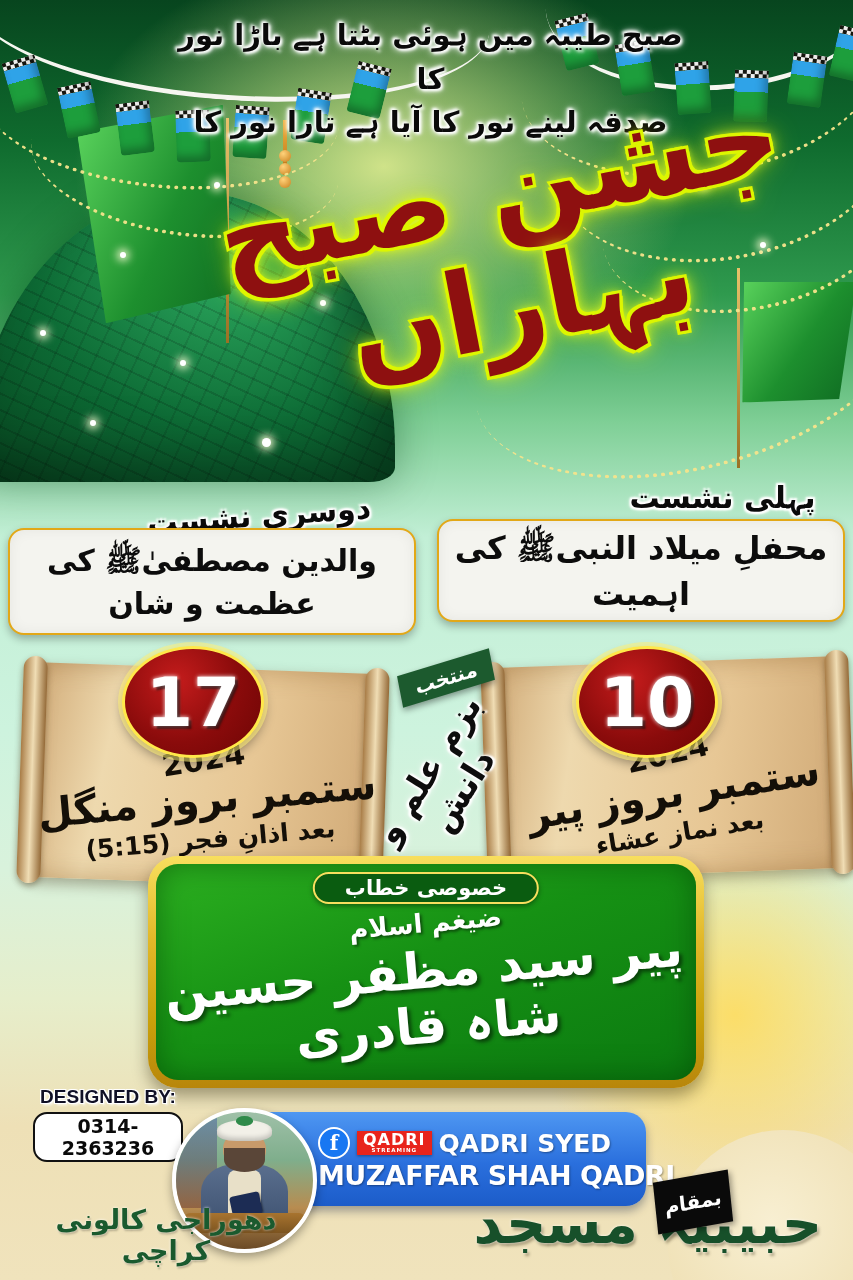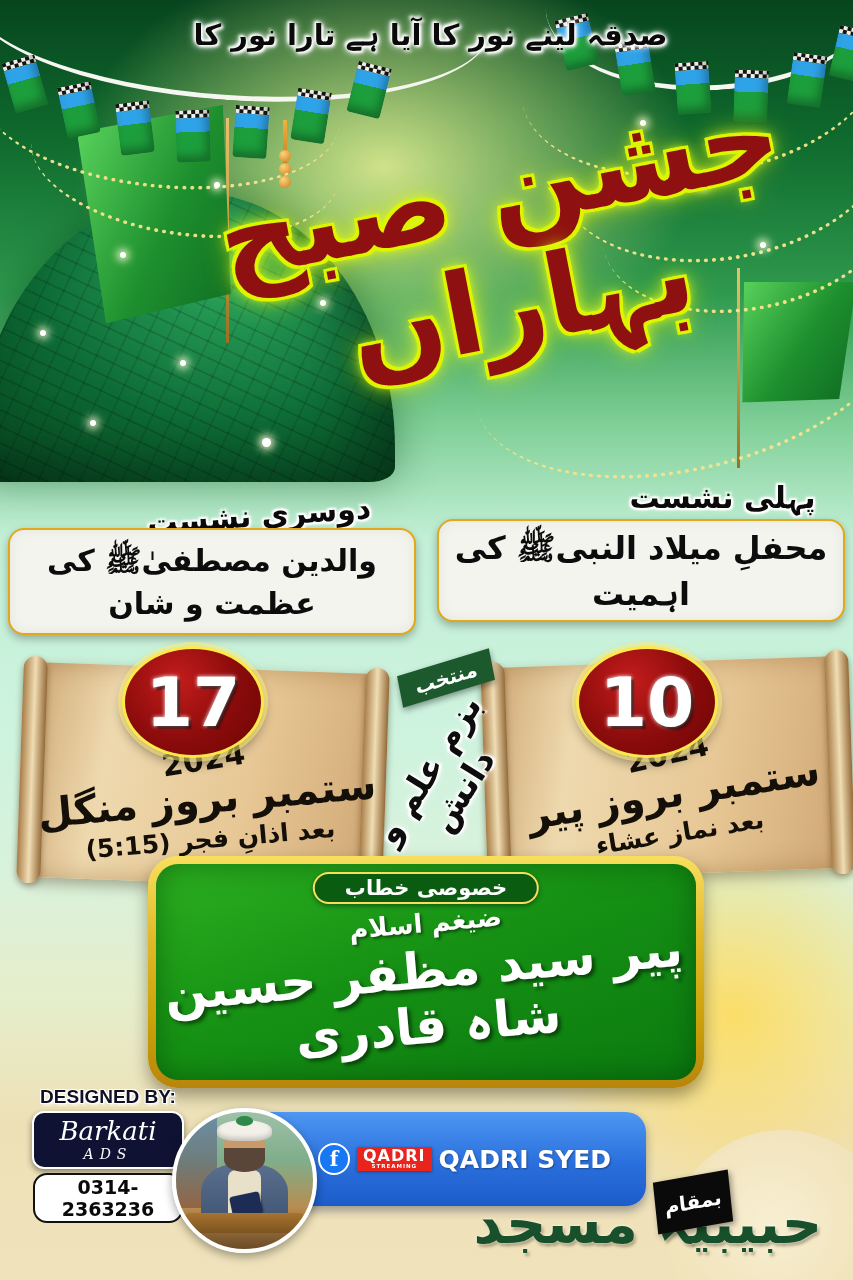--- a/index.html
+++ b/index.html
@@ -234,20 +234,21 @@
   <div class="abs spark" style="left:262px;top:438px;width:9px;height:9px;"></div>
   <div class="abs spark" style="left:700px;top:182px;"></div>
   <div class="abs spark" style="left:760px;top:242px;"></div>
   <div class="abs spark" style="left:640px;top:120px;"></div>
   <div class="abs spark" style="left:120px;top:252px;"></div>
   <div class="abs spark" style="left:40px;top:330px;"></div>
   <div class="abs spark" style="left:214px;top:182px;"></div>
   <div class="abs glow-circle"></div>
 
   <div class="abs couplet rtl">
+    <div>صبح طیبہ میں ہوئی بٹتا ہے باڑا نور کا</div>
     <div>صدقہ لینے نور کا آیا ہے تارا نور کا</div>
   </div>
 
   <div class="abs main-title rtl">جشن صبح بہاراں</div>
 
   <div class="abs session-header rtl" style="left:600px;top:480px;width:245px;">پہلی نشست</div>
   <div class="abs topic-card rtl" style="left:437px;top:519px;width:408px;height:103px;font-size:32px;">
     <span>محفلِ میلاد النبیﷺ کی اہمیت</span>
   </div>
 
@@ -280,46 +281,44 @@
   <div class="abs gold-panel">
     <div class="green-panel">
       <div class="special-badge rtl">خصوصی خطاب</div>
       <div class="honorific rtl">ضیغم اسلام</div>
       <div class="speaker-name rtl">پیر سید مظفر حسین شاہ قادری</div>
     </div>
   </div>
 
   <div class="abs designer">
     <div class="designer-label">DESIGNED BY:</div>
-    <div class="designer-box">
-      <div class="designer-name">Barkati</div>
-      <div class="designer-sub">ADS</div>
-    </div>
     <div class="designer-phone">0314-2363236</div>
   </div>
 
   <div class="abs live-bar">
     <div class="live-row">
       <div class="fb-icon">f</div>
       <div class="live-badge">
         <div class="live-word">QADRI</div>
         <div class="streaming-word">STREAMING</div>
       </div>
       <div class="live-name1">QADRI SYED</div>
     </div>
+    <div class="live-name2">MUZAFFAR SHAH QADRI</div>
   </div>
 
   <div class="abs avatar">
     <div class="bg-red"></div>
     <div class="body"></div>
     <div class="stole"></div>
     <div class="head"></div>
     <div class="beard"></div>
     <div class="turban"></div>
     <div class="turban-top"></div>
     <div class="laptop"></div>
     <div class="desk"></div>
   </div>
 
   <div class="abs venue-badge rtl">بمقام</div>
   <div class="abs venue-name rtl">حبیبیہ مسجد</div>
+  <div class="abs venue-address rtl">دھوراجی کالونی کراچی</div>
 
 </div>
 
 </body></html>

